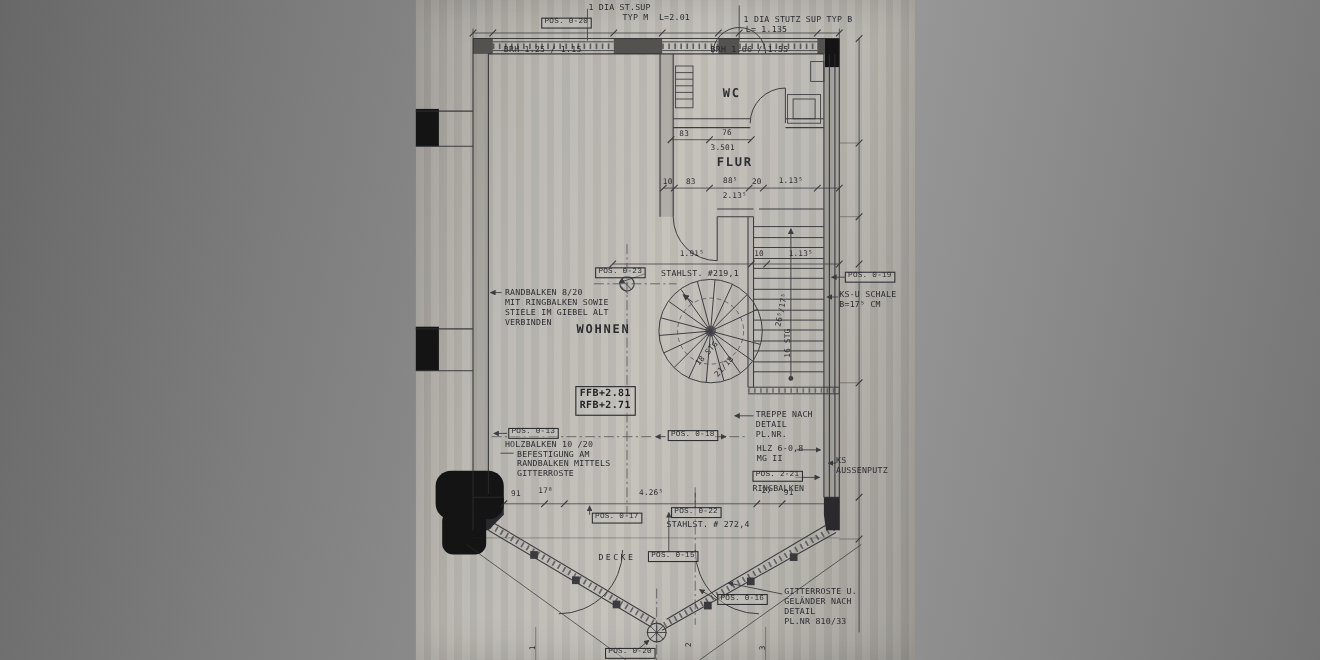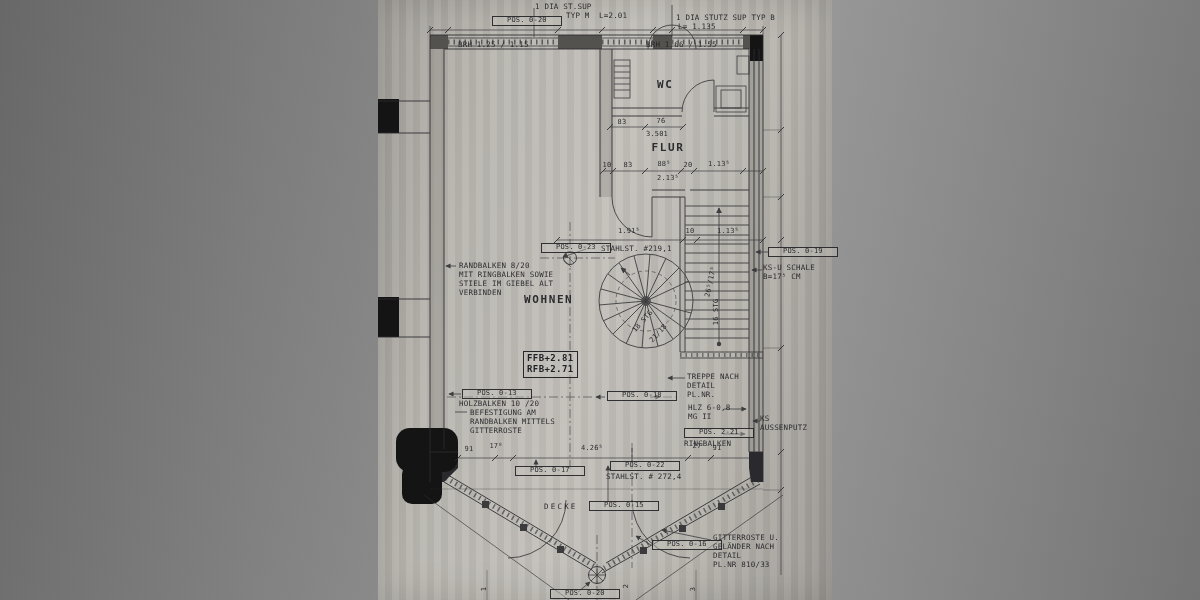--- a/index.html
+++ b/index.html
@@ -12,21 +12,21 @@
   .paper{position:absolute;left:378px;top:0;width:454px;height:600px;
          background:linear-gradient(100deg,#a3a09b 0%,#b9b6b0 22%,#c3c0ba 48%,#b7b4ae 74%,#9f9c97 100%);
          box-shadow:inset 0 0 40px rgba(0,0,0,.15);}
   .paper::after{content:"";position:absolute;inset:0;
          background:repeating-linear-gradient(90deg,rgba(255,255,255,.05) 0 7px,rgba(0,0,0,.035) 7px 14px);}
   svg.lines{position:absolute;left:0;top:0;}
   .lbl{position:absolute;color:#222226;font-size:7.5px;line-height:1.12;
        letter-spacing:.2px;white-space:pre;opacity:.93;}
   .c{transform:translateX(-50%);}
   .dim{font-size:7px;}
-  .box{border:1.2px solid #26262a;padding:0 14px;font-size:7px;background:rgba(198,195,189,.45);}
+  .box{border:1.2px solid #26262a;padding:0 2px;font-size:7px;background:rgba(198,195,189,.45);font-family:Liberation Mono, monospace;}
   .big{font-size:11px;font-weight:bold;letter-spacing:1.6px;}
   .sp{letter-spacing:2.2px;}
   .r90{transform:rotate(-90deg);}
   .r78{transform:rotate(-78deg);}
   .r48{transform:rotate(-48deg);}
   .ffb{position:absolute;left:523px;top:351px;border:1.4px solid #26262a;
        padding:1px 3px;font-size:9px;font-weight:bold;letter-spacing:.4px;
        color:#222226;background:rgba(198,195,189,.4);line-height:1.25;}
 </style>
 </head>
@@ -256,21 +256,21 @@
 
   <span class="lbl box" style="left:684px;top:428px">POS. 2-21</span>
   <span class="lbl" style="left:684px;top:440px">RINGBALKEN</span>
 
   <span class="lbl dim c" style="left:469px;top:446px">91</span>
   <span class="lbl dim c" style="left:496px;top:443px">17⁸</span>
   <span class="lbl dim c" style="left:592px;top:445px">4.26⁵</span>
   <span class="lbl dim c" style="left:697px;top:443px">27</span>
   <span class="lbl dim c" style="left:717px;top:445px">91</span>
 
-  <span class="lbl box" style="left:515px;top:466px">POS. 0-17</span>
+  <span class="lbl box" style="left:538px;top:466px">POS. 0-17</span>
   <span class="lbl box" style="left:610px;top:461px">POS. 0-22</span>
   <span class="lbl" style="left:606px;top:473px">STAHLST. # 272,4</span>
 
   <span class="lbl sp" style="left:544px;top:503px">DECKE</span>
   <span class="lbl box" style="left:589px;top:501px">POS. 0-15</span>
   <span class="lbl box" style="left:652px;top:540px">POS. 0-16</span>
 
   <span class="lbl" style="left:713px;top:534px">GITTERROSTE U.</span>
   <span class="lbl" style="left:713px;top:543px">GELÄNDER NACH</span>
   <span class="lbl" style="left:713px;top:552px">DETAIL</span>

